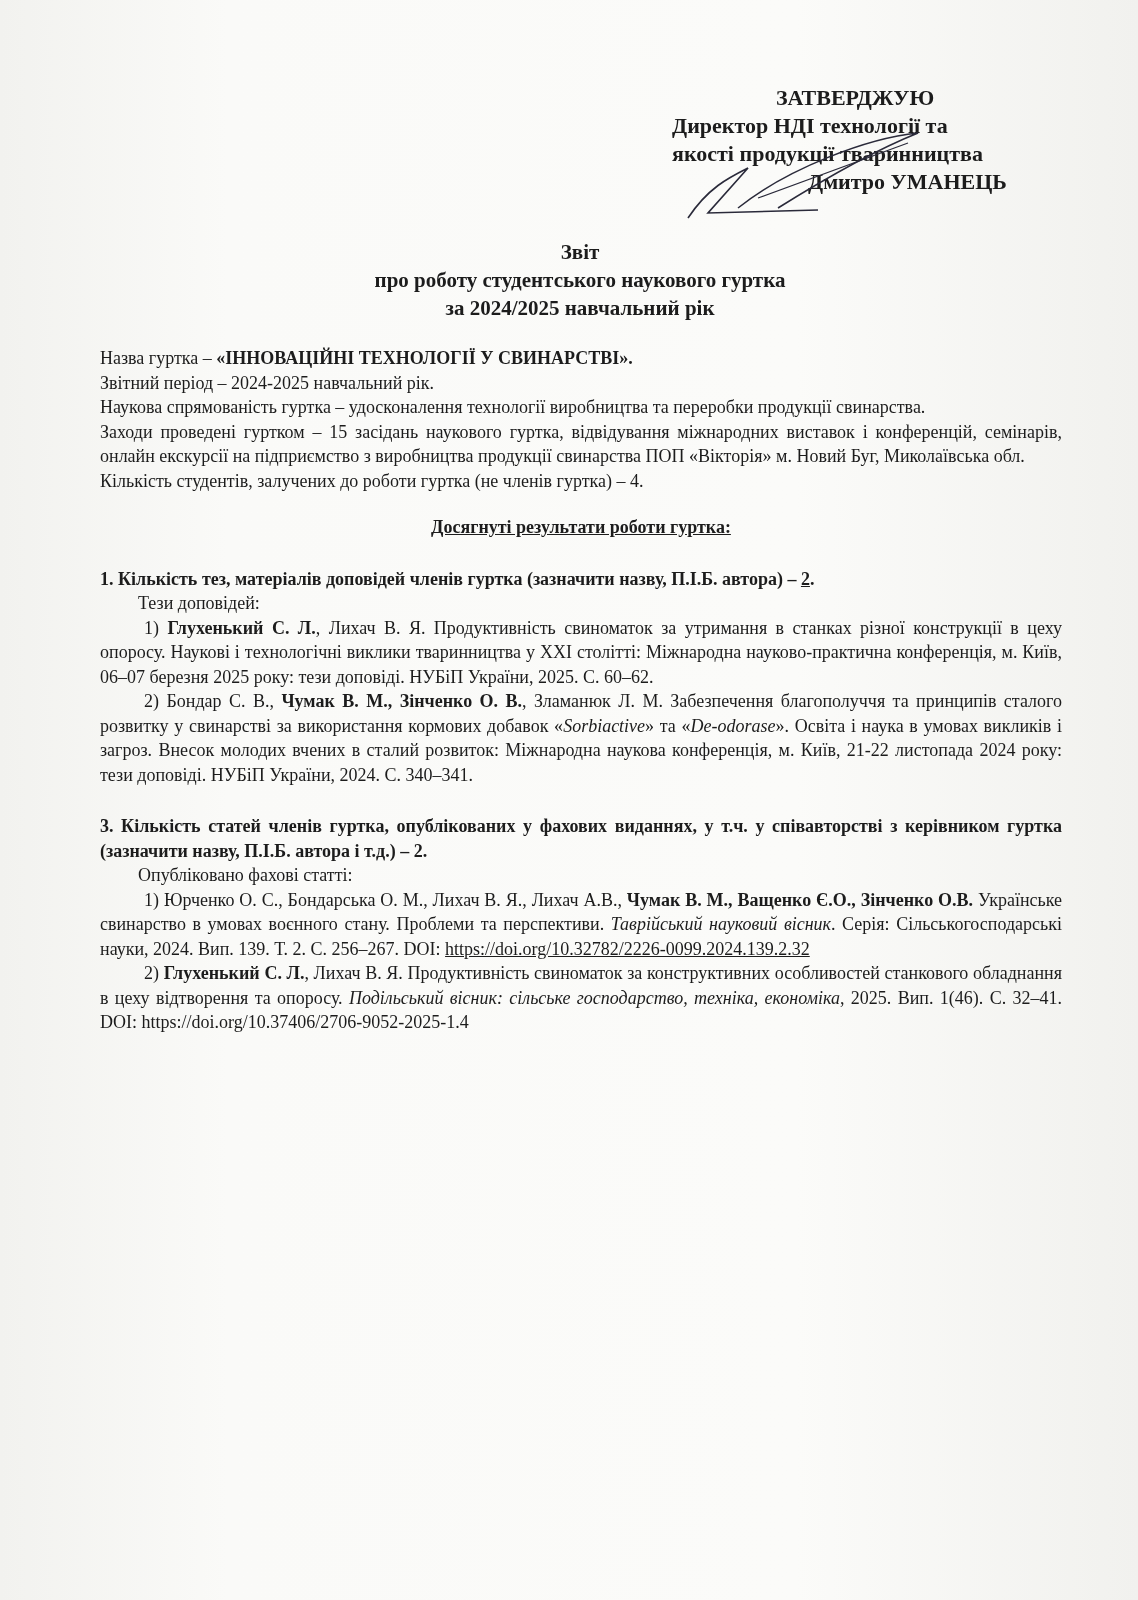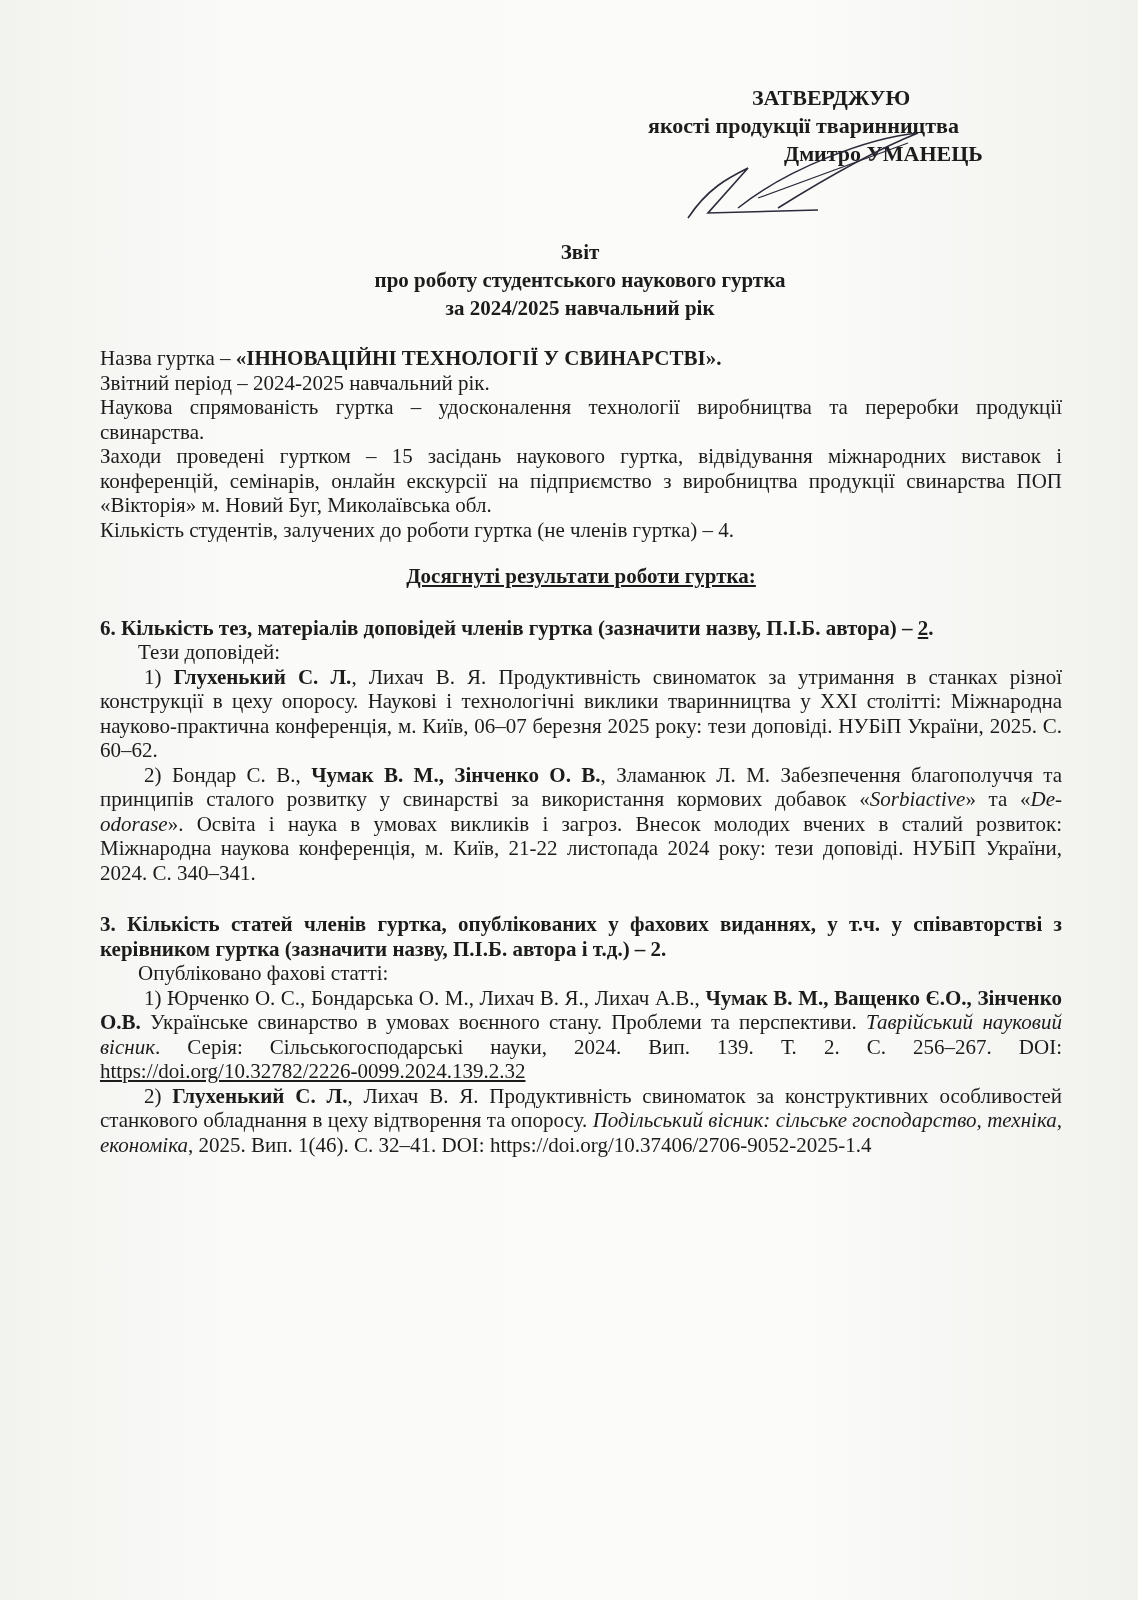--- a/index.html
+++ b/index.html
@@ -8,52 +8,53 @@
     background: #f7f7f5;
     font-family: "Liberation Serif", serif;
     color: #1c1c1c;
     position: relative;
   }
   .page {
     position: absolute; left: 0; top: 0; width: 1138px; height: 1600px;
     background: linear-gradient(90deg, #f2f2ef 0%, #fafaf8 20%, #fbfbf9 70%, #f1f1ee 100%);
   }
   .approve {
-    position: absolute; left: 648px; top: 84px; width: 380px;
+    position: absolute; left: 672px; top: 84px; width: 380px;
     font-weight: bold; font-size: 22px; line-height: 28px;
   }
   .approve .l1 { padding-left: 104px; display:block; }
   .approve .l2, .approve .l3 { display:block; }
   .approve .l4 { display:block; padding-left: 136px; }
   .signature { position: absolute; left: 668px; top: 128px; width: 260px; height: 100px; pointer-events:none; }
   .title-block {
     position: absolute; left: 0; top: 238px; width: 1160px; text-align: center;
     font-weight: bold; font-size: 21px; line-height: 28px;
   }
   .body {
     position: absolute; left: 100px; top: 346px; width: 962px;
-    font-size: 21px; line-height: 24.5px;
+    font-size: 18px; line-height: 24.5px;
   }
   .body p { margin: 0; text-align: justify; }
   .b { font-weight: bold; }
   .i { font-style: italic; }
   .u { text-decoration: underline; }
   .sec-title { text-align: center !important; font-weight: bold; text-decoration: underline; margin-top: 22px !important; }
   .h { font-weight: bold; margin-top: 27px !important; }
   .indent { text-indent: 38px; }
   .indent2 { text-indent: 44px; }
   a.doi { color: #1c1c1c; text-decoration: underline; }
 </style>
 </head>
 <body>
 
 <div class="page">
 
   <div class="approve">
     <span class="l1">ЗАТВЕРДЖУЮ</span>
+    <span class="l2">Директор НДІ технології та</span>
     <span class="l3">якості продукції тваринництва</span>
     <span class="l4">Дмитро УМАНЕЦЬ</span>
   </div>
 
   <svg class="signature" viewBox="0 0 260 100">
     <path d="M20 90 C 40 60, 60 50, 80 40 L 40 85 L 150 82 M 70 80 C 120 40, 200 10, 250 5 C 200 25, 150 55, 110 80" fill="none" stroke="#2a2a3a" stroke-width="1.6"></path>
     <path d="M 90 70 L 240 15" fill="none" stroke="#2a2a3a" stroke-width="1.2"></path>
   </svg>
 
   <div class="title-block">
@@ -64,21 +65,21 @@
 
   <div class="body">
     <p><span>Назва гуртка – </span><span class="b">«ІННОВАЦІЙНІ ТЕХНОЛОГІЇ У СВИНАРСТВІ».</span></p>
     <p>Звітний період – 2024-2025 навчальний рік.</p>
     <p>Наукова спрямованість гуртка – удосконалення технології виробництва та переробки продукції свинарства.</p>
     <p>Заходи проведені гуртком – 15 засідань наукового гуртка, відвідування міжнародних виставок і конференцій, семінарів, онлайн екскурсії на підприємство з виробництва продукції свинарства ПОП «Вікторія» м. Новий Буг, Миколаївська обл.</p>
     <p>Кількість студентів, залучених до роботи гуртка (не членів гуртка) – 4.</p>
 
     <p class="sec-title" style="margin-top:26px">Досягнуті результати роботи гуртка:</p>
 
-    <p class="h"><span>6. Кількість тез, матеріалів доповідей членів гуртка (зазначити назву, П.І.Б. автора) – </span><span class="u">2</span><span>.</span></p>
+    <p class="h"><span>1. Кількість тез, матеріалів доповідей членів гуртка (зазначити назву, П.І.Б. автора) – </span><span class="u">2</span><span>.</span></p>
     <p class="indent">Тези доповідей:</p>
     <p class="indent2"><span>1) </span><span class="b">Глухенький С. Л.</span><span>, Лихач В. Я. Продуктивність свиноматок за утримання в станках різної конструкції в цеху опоросу. Наукові і технологічні виклики тваринництва у XXI столітті: Міжнародна науково-практична конференція, м. Київ, 06–07 березня 2025 року: тези доповіді. НУБіП України, 2025. С. 60–62.</span></p>
     <p class="indent2"><span>2) </span><span>Бондар С. В., </span><span class="b">Чумак В. М., Зінченко О. В.</span><span>, Зламанюк Л. М. Забезпечення благополуччя та принципів сталого розвитку у свинарстві за використання кормових добавок «</span><span class="i">Sorbiactive</span><span>» та «</span><span class="i">De-odorase</span><span>». Освіта і наука в умовах викликів і загроз. Внесок молодих вчених в сталий розвиток: Міжнародна наукова конференція, м. Київ, 21-22 листопада 2024 року: тези доповіді. НУБіП України, 2024. С. 340–341.</span></p>
 
 
     <p class="h" style="margin-top:34px">3. Кількість статей членів гуртка, опублікованих у фахових виданнях, у т.ч. у співавторстві з керівником гуртка (зазначити назву, П.І.Б. автора і т.д.) – 2.</p>
     <p class="indent">Опубліковано фахові статті:</p>
     <p class="indent2"><span>1) </span><span>Юрченко О. С., Бондарська О. М., Лихач В. Я., Лихач А.В., </span><span class="b">Чумак В. М., Ващенко Є.О., Зінченко О.В.</span><span> Українське свинарство в умовах воєнного стану. Проблеми та перспективи. </span><span class="i">Таврійський науковий вісник</span><span>. Серія: Сільськогосподарські науки, 2024. Вип. 139. Т. 2. С. 256–267. DOI: </span><a class="doi">https://doi.org/10.32782/2226-0099.2024.139.2.32</a></p>
     <p class="indent2"><span>2) </span><span class="b">Глухенький С. Л.</span><span>, Лихач В. Я. Продуктивність свиноматок за конструктивних особливостей станкового обладнання в цеху відтворення та опоросу. </span><span class="i">Подільський вісник: сільське господарство, техніка, економіка</span><span>, 2025. Вип. 1(46). С. 32–41. DOI: </span><span>https://doi.org/10.37406/2706-9052-2025-1.4</span></p>
   </div>

